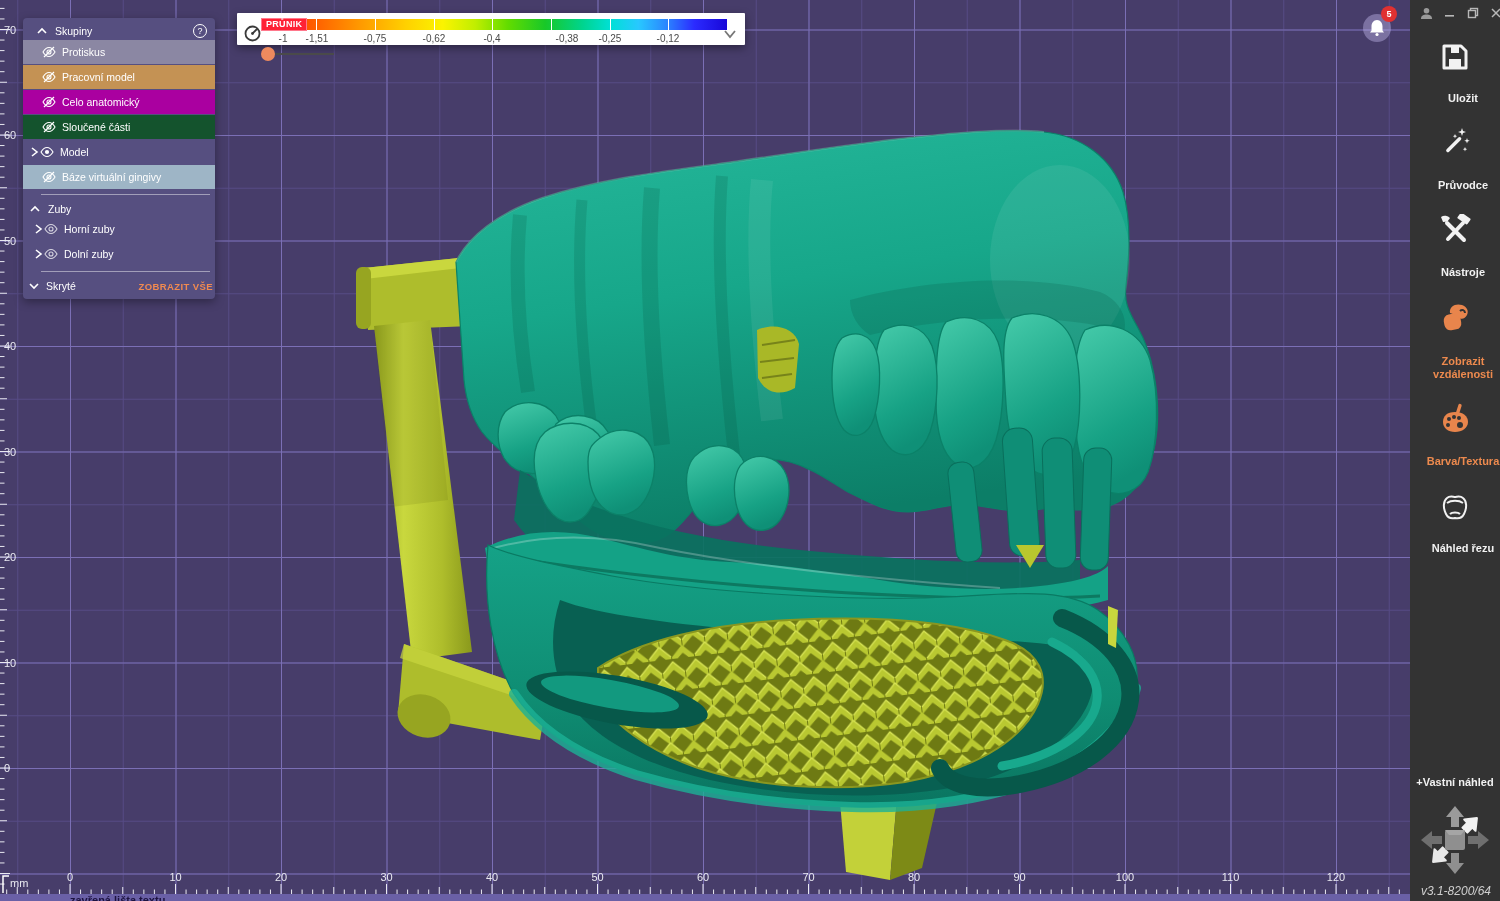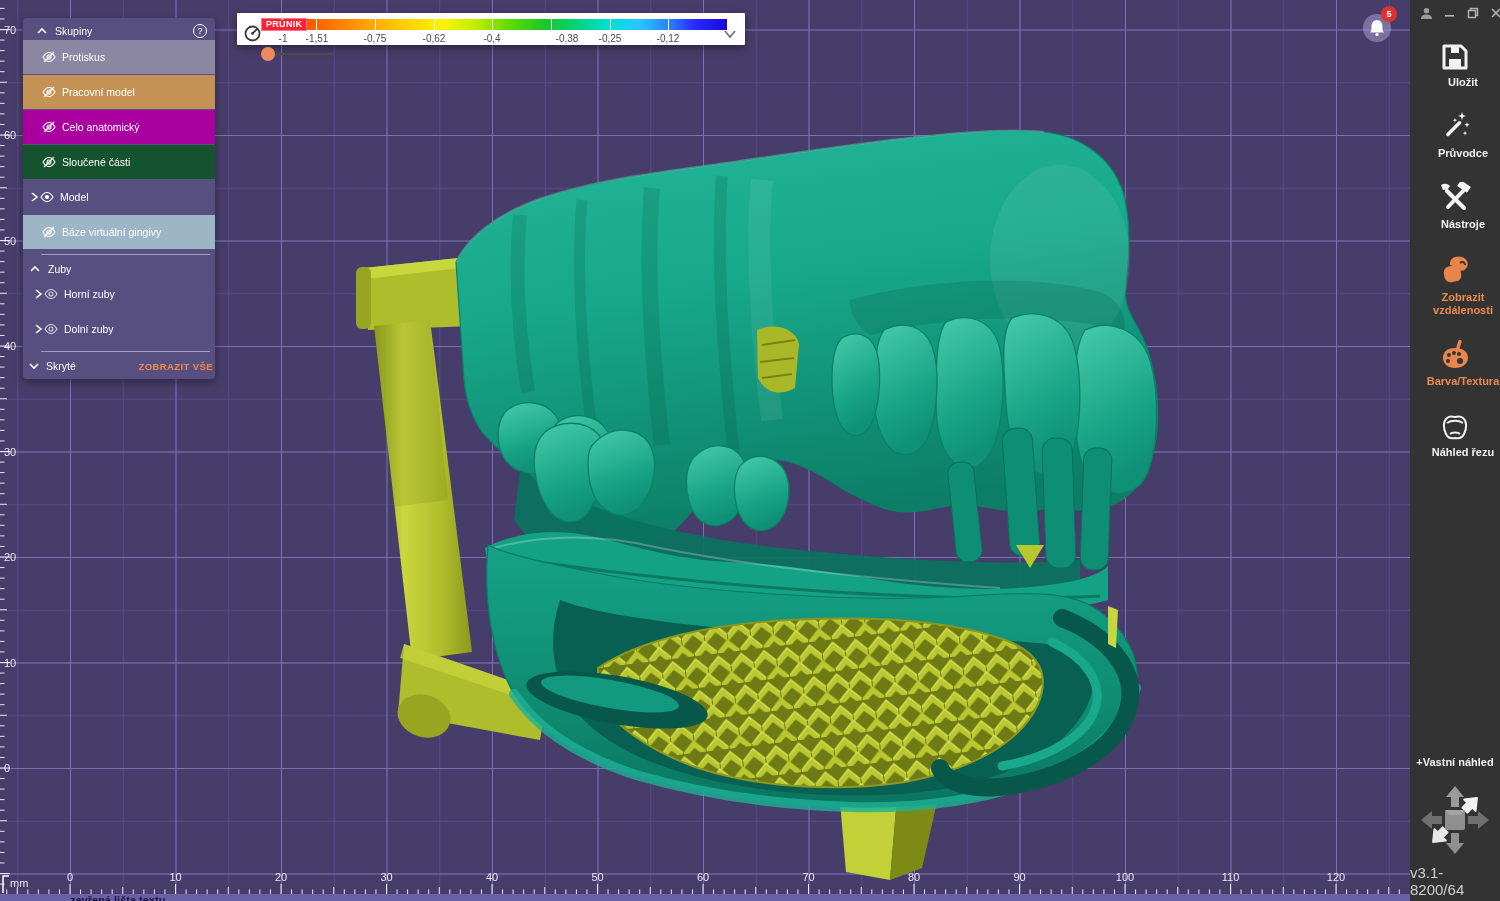--- a/index.html
+++ b/index.html
@@ -22,21 +22,21 @@
   .rul { font:11px "Liberation Sans", sans-serif; fill:#E9E9F1; }
 
   
   #groups-panel { position:absolute; left:23px; top:18px; width:192px;
     background:#564F80; border-radius:4px; padding:3px 0 4px 0;
     box-shadow:0 3px 10px rgba(0,0,0,.35); color:#fff; font-size:10.5px; }
   .gp-header { display:flex; align-items:center; height:19px; padding:0 8px; }
   .gp-title { margin-left:7px; flex:1; }
   .gp-help { width:14px; height:14px; border:1.2px solid #fff; border-radius:50%;
     font-size:9px; display:flex; align-items:center; justify-content:center; }
-  .g-row { display:flex; align-items:center; height:34px; margin-bottom:1px; }
+  .g-row { display:flex; align-items:center; height:24px; margin-bottom:1px; }
   .g-row .eye { margin-left:19px; }
   .g-row.caret-row .eye { margin-left:0; }
   .g-label { margin-left:6px; white-space:nowrap; }
   .caret { margin-left:5px; width:12px; flex:0 0 12px; display:flex; }
   .sub-row .caret { margin-left:9px; }
   .gp-div { height:1px; background:rgba(255,255,255,.45); margin:5px 5px 5px 18px; }
   .gp-footer { display:flex; align-items:center; height:18px; padding-right:2px; }
   .gp-action { margin-left:auto; color:#F08A50; font-weight:bold; font-size:9.5px;
     letter-spacing:.4px; }
   .dim { opacity:.75; }
@@ -71,26 +71,26 @@
   #status-strip span { position:absolute; left:70px; top:0; font-size:11px;
     font-weight:bold; color:#1D1340; }
 
   
   #sidebar { position:absolute; left:1410px; top:0; width:90px; height:901px;
     background:#333; display:flex; flex-direction:column; align-items:center; }
   #win-controls { width:100%; display:flex; align-items:center; padding:6px 8px 0 10px; height:20px; }
   #win-controls .wc { margin-left:11px; display:flex; }
   #win-controls .wc:first-child { margin-left:0; margin-right:auto; }
   .sb-btn { display:flex; flex-direction:column; align-items:center; margin-top:22px; }
-  .sb-label { margin-top:4px; font-size:11px; font-weight:bold; color:#f2f2f2;
+  .sb-label { margin-top:20px; font-size:11px; font-weight:bold; color:#f2f2f2;
     text-align:center; line-height:13px;padding-left:16px; }
   .sb-btn.active .sb-label { color:#ED8A4E; }
   #custom-view { margin-top:auto; font-size:11px; font-weight:bold; color:#f2f2f2; }
   #compass { margin-top:14px; }
-  #version { margin:6px 4px 3px auto; font-size:15px; color:#cfcfcf; padding-right:5px; }
+  #version { margin:6px 4px 3px auto; font-size:12px; color:#cfcfcf; padding-right:5px;font-style:italic; }
 </style>
 </head>
 <body>
 
 <div id="app">
 
   <div id="viewport">
 
     <svg id="scene" width="1410" height="901" viewBox="0 0 1410 901">
       <defs>

